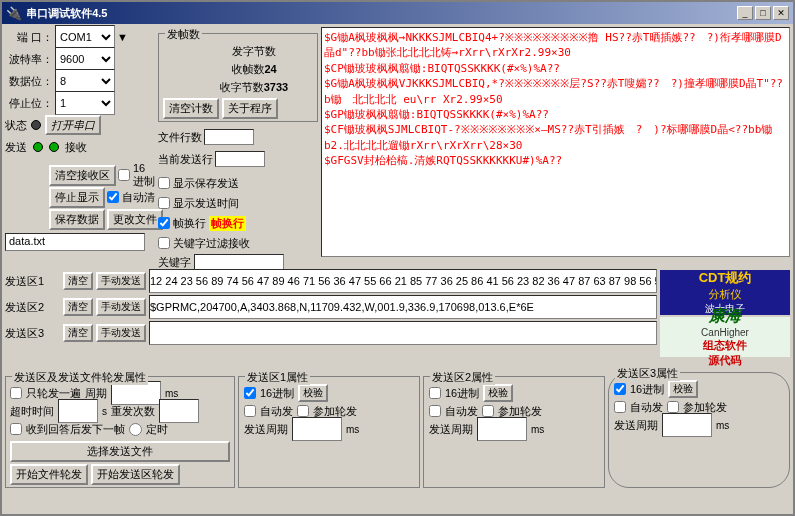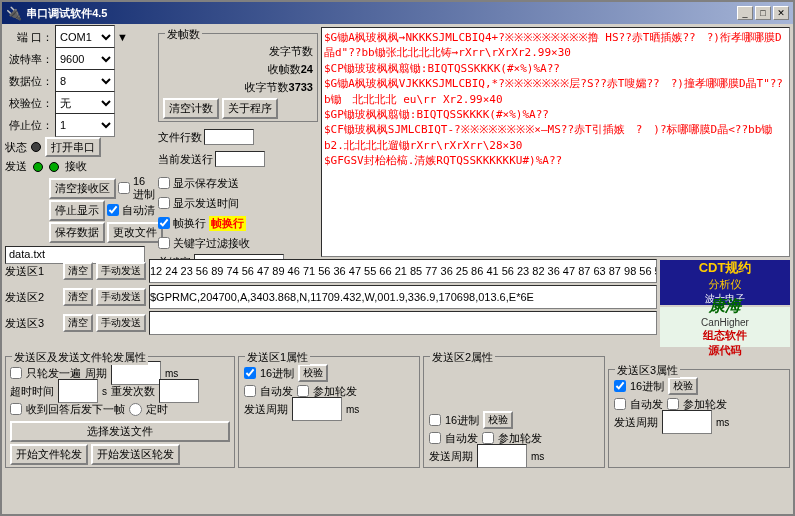--- a/index.html
+++ b/index.html
@@ -41,21 +41,21 @@
       font-size: 9px;
       cursor: pointer;
       display: flex; align-items: center; justify-content: center;
     }
     .title-btn.close { background: #d4d0c8; }
     .content {
       flex: 1;
       display: flex;
       flex-direction: column;
       padding: 3px;
-      gap: 3px;
+      gap: 13px;
     }
     .top-section {
       display: flex;
       gap: 3px;
       height: 230px;
     }
     .left-panel {
       width: 150px;
       flex-shrink: 0;
       display: flex;
@@ -103,20 +103,21 @@
       border-bottom-color: #808080;
       padding: 1px 4px;
       font-size: 11px;
       font-family: inherit;
       cursor: pointer;
       white-space: nowrap;
     }
     .btn-open {
       background: #d4d0c8;
       height: 20px;
+      font-style: italic;
     }
     .send-recv-row {
       display: flex;
       align-items: center;
       gap: 6px;
       height: 20px;
     }
     .dot-green {
       width: 10px; height: 10px;
       border-radius: 50%;
@@ -140,21 +141,21 @@
       position: absolute;
       top: -7px;
       left: 6px;
       background: #d4d0c8;
       padding: 0 2px;
       font-size: 11px;
     }
     .stat-row {
       display: flex;
       align-items: center;
-      justify-content: flex-end;
+      justify-content: center;
       height: 18px;
       font-size: 11px;
       margin-left: 32px;
     }
     .stat-value {
       color: #000;
       font-weight: bold;
     }
     .btn-row {
       display: flex;
@@ -345,26 +346,20 @@
             <option>1200</option><option>2400</option><option>4800</option><option selected="">9600</option><option>19200</option><option>38400</option><option>57600</option><option>115200</option>
           </select>
         </div>
         <div class="field-row">
           <span class="field-label">数据位：</span>
           <select class="select-sm">
             <option>5</option><option>6</option><option>7</option><option selected="">8</option>
           </select>
         </div>
         <div class="field-row">
-          <span class="field-label">校验位：</span>
-          <select class="select-sm">
-            <option selected="">无</option><option>奇</option><option>偶</option>
-          </select>
-        </div>
-        <div class="field-row">
           <span class="field-label">停止位：</span>
           <select class="select-sm">
             <option selected="">1</option><option>2</option>
           </select>
         </div>
         <div class="status-row">
           <span>状态</span>
           <span class="status-dot"></span>
           <button class="btn btn-open">打开串口</button>
         </div>
@@ -451,21 +446,21 @@
           <div style="display:flex; align-items:center; gap:3px;">
             <span>关键字</span>
             <input type="text" style="width: 90px; height: 16px;">
           </div>
         </div>
       </div>
 
       <div class="right-panel">
         <div>$G锄A枫玻枫枫→NKKKSJMLCBIQ4+?※※※※※※※※※撸 HS??赤T晒插嫉??　?)衔孝哪哪膜D晶d"??bb锄张北北北北铸→rXrr\rXrXr2.99×30</div>
         <div>$CP锄玻玻枫枫翦锄:BIQTQSSKKKK(#×%)%A??</div>
-        <div>$G锄A枫玻枫枫VJKKKSJMLCBIQ,*?※※※※※※※层?S??赤T嗖孀??　?)撞孝哪哪膜D晶T"??b锄　北北北北 eu\rr Xr2.99×40</div>
+        <div>$G锄A枫玻枫枫VJKKKSJMLCBIQ,*?※※※※※※※层?S??赤T嗖孀??　?)撞孝哪哪膜D晶T"??b锄　北北北北 eu\rr Xr2.99×50</div>
         <div>$GP锄玻枫枫翦锄:BIQTQSSKKKK(#×%)%A??</div>
         <div>$CF锄玻枫枫SJMLCBIQT-?※※※※※※※※×—MS??赤T引插嫉　?　)?标哪哪膜D晶&lt;??bb锄b2.北北北北遛锄rXrr\rXrXrr\28×30</div>
         <div>$GFGSV封枱枱槁.清嫉RQTQSSKKKKKKU#)%A??</div>
       </div>
     </div>
 
     <div style="display:flex; gap:3px; flex-shrink:0;">
 
       <div style="flex:1; display:flex; flex-direction:column; gap:2px;">
         <div class="send-zone-row">
@@ -549,41 +544,41 @@
           <input type="checkbox" style="">
           <span>参加轮发</span>
         </div>
         <div class="prop-row">
           <span>发送周期</span>
           <input type="text" class="inline-input-ms" style="">
           <span class="ms-label">ms</span>
         </div>
       </div>
 
-      <div class="prop-group" style="padding-top:8px; margin-top:6px; min-width:130px;justify-content:flex-end;">
+      <div class="prop-group" style="padding-top:8px; margin-top:6px; min-width:130px;">
         <span class="prop-title">发送区2属性</span>
         <div class="prop-row">
           <input type="checkbox" style="">
           <span>16进制</span>
           <button class="btn-small">校验</button>
         </div>
         <div class="prop-row">
           <input type="checkbox" style="">
           <span>自动发</span>
           <input type="checkbox" style="">
           <span>参加轮发</span>
         </div>
         <div class="prop-row">
           <span>发送周期</span>
           <input type="text" class="inline-input-ms" style="">
           <span class="ms-label">ms</span>
         </div>
       </div>
 
-      <div class="prop-group" style="padding-top:8px; margin-top:19px; min-width:130px;">
+      <div class="prop-group" style="padding-top:8px; margin-top:2px; min-width:130px;border-radius:21px;">
         <span class="prop-title">发送区3属性</span>
         <div class="prop-row">
           <input type="checkbox" checked="" style="">
           <span>16进制</span>
           <button class="btn-small">校验</button>
         </div>
         <div class="prop-row">
           <input type="checkbox" style="">
           <span>自动发</span>
           <input type="checkbox" style="">

